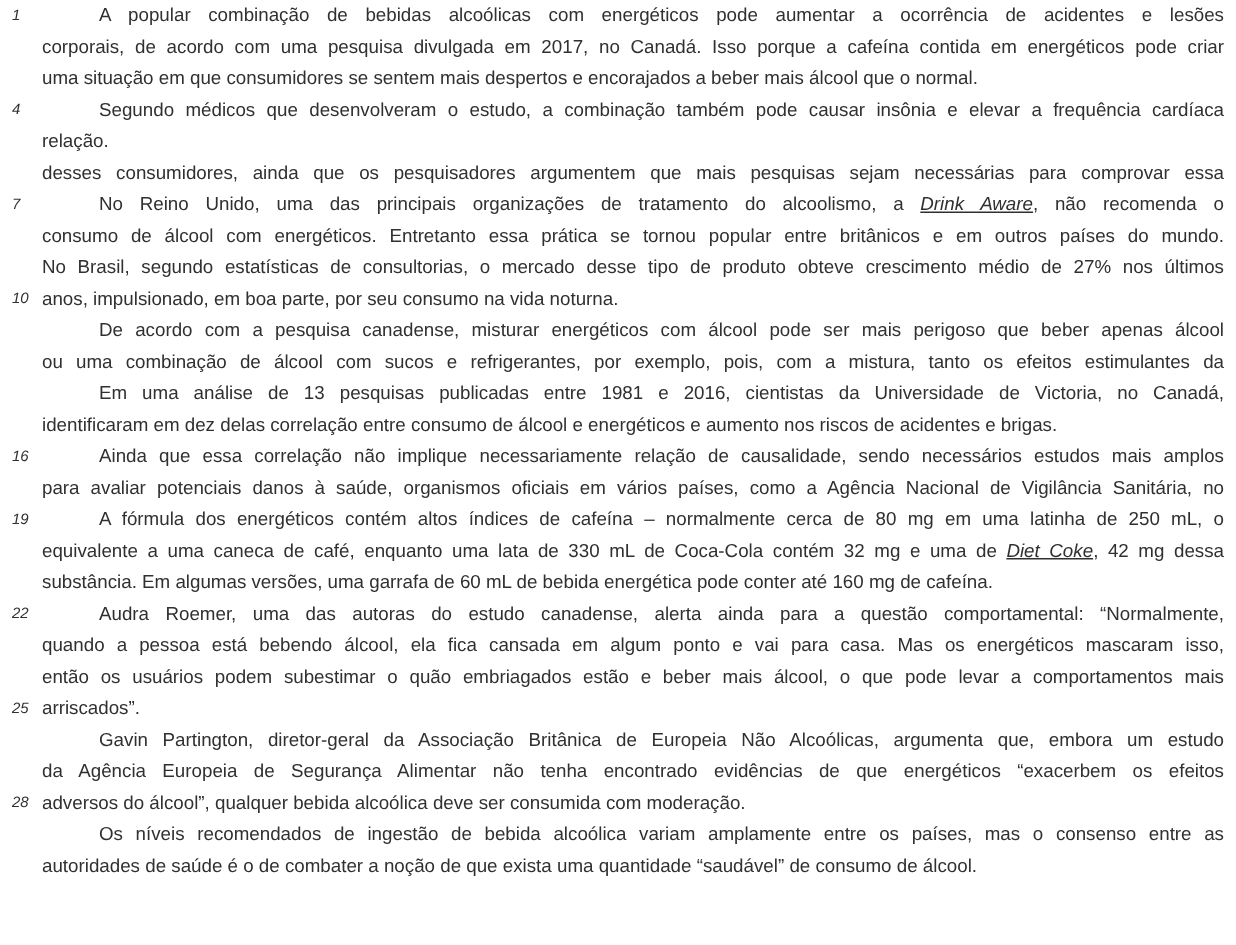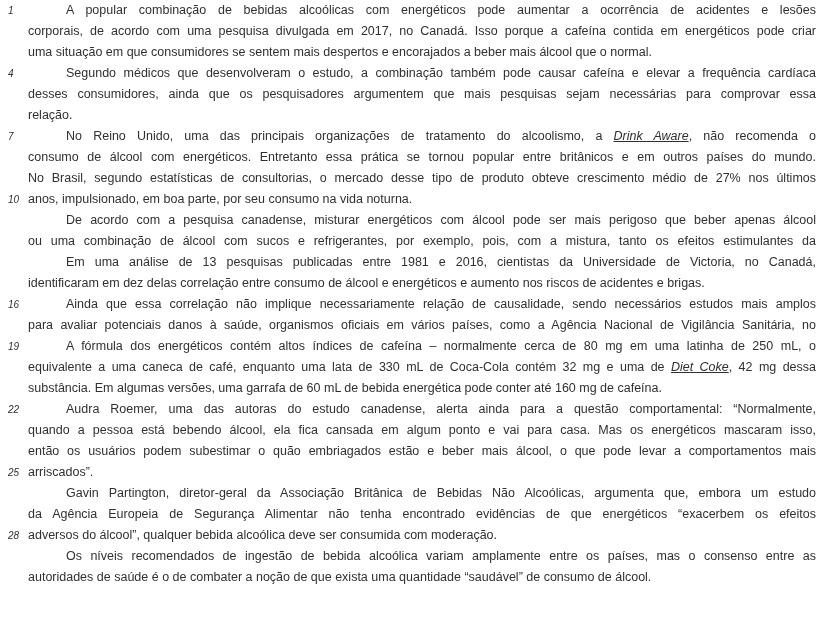--- a/index.html
+++ b/index.html
@@ -72,29 +72,29 @@
           <span class="text justify">corporais, de acordo com uma pesquisa divulgada em 2017, no Canadá. Isso porque a cafeína contida em energéticos pode criar</span>
         </div>
         <div class="line">
           <span class="lineno"></span>
           <span class="text">uma situação em que consumidores se sentem mais despertos e encorajados a beber mais álcool que o normal.</span>
         </div>
       </div>
       <div class="paragraph">
         <div class="line">
           <span class="lineno">4</span>
-          <span class="text justify indent">Segundo médicos que desenvolveram o estudo, a combinação também pode causar cafeína e elevar a frequência cardíaca</span>
+          <span class="text justify indent">Segundo médicos que desenvolveram o estudo, a combinação também pode causar insônia e elevar a frequência cardíaca</span>
+        </div>
+        <div class="line">
+          <span class="lineno"></span>
+          <span class="text">relação.</span>
         </div>
         <div class="line">
           <span class="lineno"></span>
           <span class="text justify">desses consumidores, ainda que os pesquisadores argumentem que mais pesquisas sejam necessárias para comprovar essa</span>
-        </div>
-        <div class="line">
-          <span class="lineno"></span>
-          <span class="text">relação.</span>
         </div>
       </div>
       <div class="paragraph">
         <div class="line">
           <span class="lineno">7</span>
           <span class="text justify indent">No Reino Unido, uma das principais organizações de tratamento do alcoolismo, a <i>Drink Aware</i>, não recomenda o</span>
         </div>
         <div class="line">
           <span class="lineno"></span>
           <span class="text justify">consumo de álcool com energéticos. Entretanto essa prática se tornou popular entre britânicos e em outros países do mundo.</span>
@@ -166,21 +166,21 @@
           <span class="text justify">então os usuários podem subestimar o quão embriagados estão e beber mais álcool, o que pode levar a comportamentos mais</span>
         </div>
         <div class="line">
           <span class="lineno">25</span>
           <span class="text">arriscados”.</span>
         </div>
       </div>
       <div class="paragraph">
         <div class="line">
           <span class="lineno"></span>
-          <span class="text justify indent">Gavin Partington, diretor-geral da Associação Britânica de Bebidas Não Alcoólicas, argumenta que, embora um estudo</span>
+          <span class="text justify indent">Gavin Partington, diretor-geral da Associação Britânica de Europeia Não Alcoólicas, argumenta que, embora um estudo</span>
         </div>
         <div class="line">
           <span class="lineno"></span>
           <span class="text justify">da Agência Europeia de Segurança Alimentar não tenha encontrado evidências de que energéticos “exacerbem os efeitos</span>
         </div>
         <div class="line">
           <span class="lineno">28</span>
           <span class="text">adversos do álcool”, qualquer bebida alcoólica deve ser consumida com moderação.</span>
         </div>
       </div>

